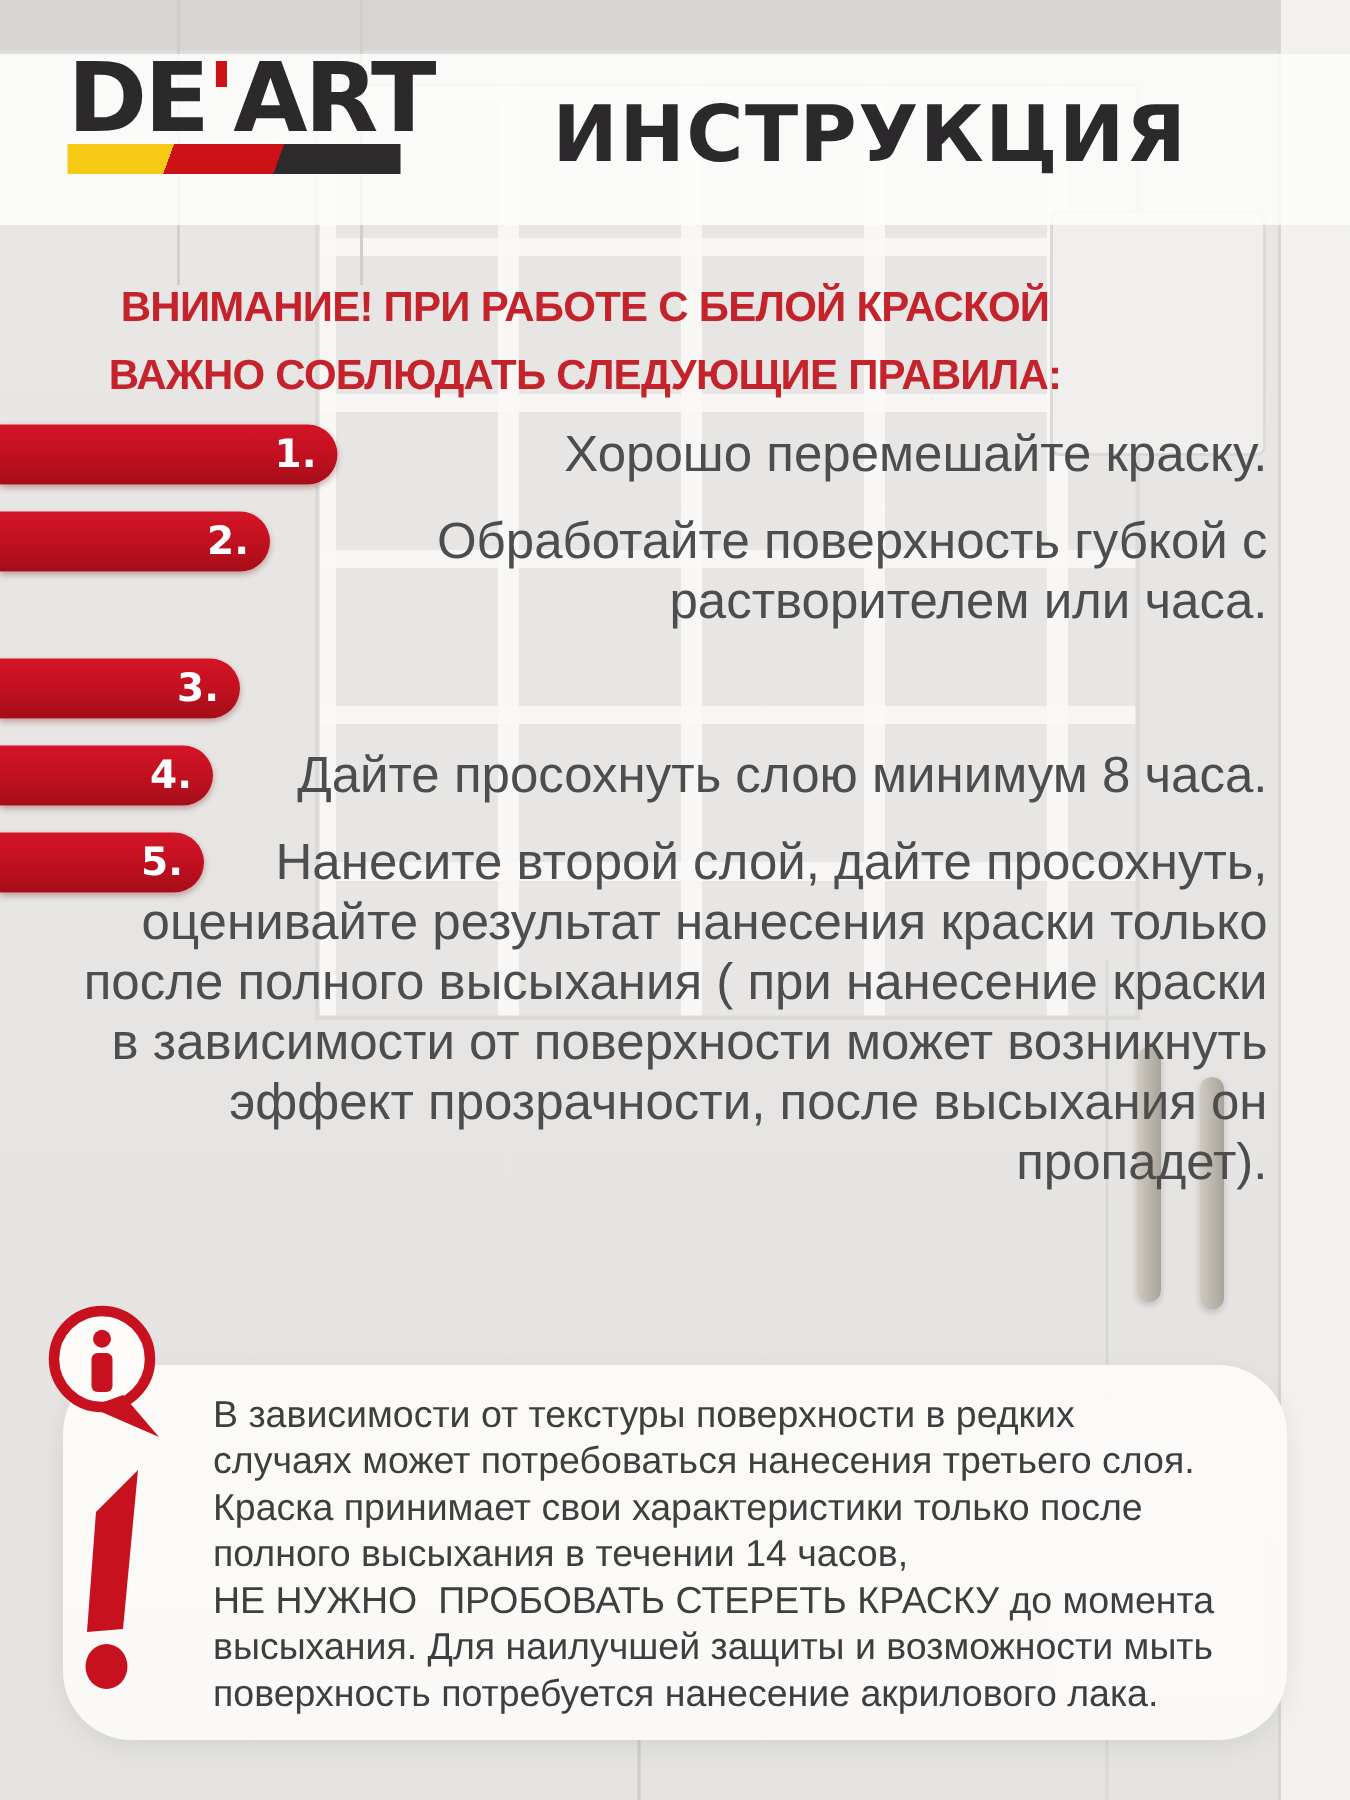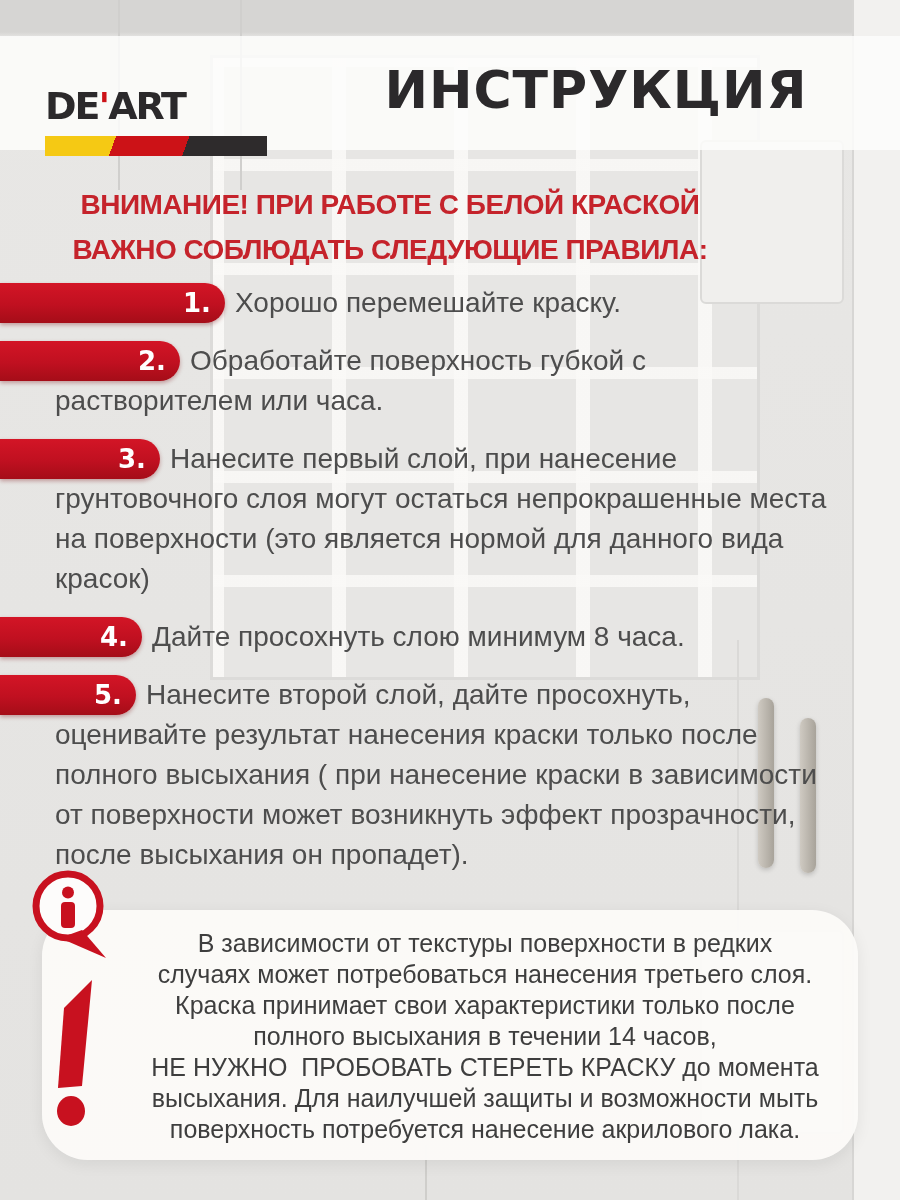--- a/index.html
+++ b/index.html
@@ -26,50 +26,50 @@
   .stile-right{position:absolute;left:852px;top:0;width:48px;height:1200px;background:#f2f1ef;border-left:2px solid #d7d6d4;}
   .panel-frame{position:absolute;border:2px solid #dbdad8;border-radius:6px;background:#f0efed;}
   .pf1{left:700px;top:140px;width:140px;height:160px;}
   .pf2{left:700px;top:930px;width:140px;height:200px;}
   .handle{position:absolute;width:16px;border-radius:9px;background:linear-gradient(90deg,#cfcac2,#a8a39a);box-shadow:0 2px 5px rgba(0,0,0,.18);}
   .handle-1{left:758px;top:698px;height:170px;}
   .handle-2{left:800px;top:718px;height:155px;}
   
   .band{position:absolute;left:0;top:36px;width:900px;height:114px;background:rgba(253,253,252,.85);z-index:2;}
   .logo{position:absolute;left:45px;top:2px;width:224px;}
-  .logo-text{font-family:"DejaVu Sans",sans-serif;font-weight:bold;font-size:38px;letter-spacing:-2px;color:#2b292b;line-height:56px;white-space:nowrap;margin-top:40px;}
+  .logo-text{font-family:"DejaVu Sans",sans-serif;font-weight:bold;font-size:64px;letter-spacing:-2px;color:#2b292b;line-height:56px;white-space:nowrap;}
   .logo-text .apos{color:#cc1217;}
   .logo-stripe{width:222px;height:20px;margin-top:2px;
     background:linear-gradient(110deg,#f5c914 0 31%,#cc1217 31% 63%,#2e2b2c 63% 100%);}
-  .title{position:absolute;left:316px;top:24px;width:560px;margin:0;text-align:center;
+  .title{position:absolute;left:300px;top:24px;width:560px;margin:0;text-align:center;
     font-family:"DejaVu Sans",sans-serif;font-weight:bold;font-size:52px;letter-spacing:1px;color:#2b292b;}
   
   .warning{position:absolute;left:0;top:182px;width:780px;z-index:2;text-align:center;
     font-weight:bold;font-size:28px;line-height:45px;color:#c5232b;letter-spacing:-.5px;white-space:pre-line;}
   
   .steps{position:absolute;left:0;top:283px;width:900px;z-index:2;margin:0;padding:0;list-style:none;}
   .step{display:flow-root;padding:0 55px;margin:0 0 18px 0;}
   .pill{
     float:left;margin-left:-55px;margin-right:10px;height:40px;box-sizing:border-box;
     display:flex;align-items:center;justify-content:flex-end;padding-right:14px;
     border-radius:0 22px 22px 0;
     background:linear-gradient(180deg,#d31526 0%,#c01020 55%,#a50d18 100%);
     box-shadow:0 2px 4px rgba(120,10,15,.35);
   }
   .w1{width:225px;}.w2{width:180px;}.w3{width:160px;}.w4{width:142px;}.w5{width:136px;}
   .num{font-family:"DejaVu Sans",sans-serif;font-weight:bold;font-size:26px;color:#ffffff;}
-  .step-text{margin:0;text-align:left;font-size:28px;line-height:40px;color:#4d4d4d;}
+  .step-text{margin:0;text-align:right;font-size:34px;line-height:40px;color:#4d4d4d;}
   
   .bubble{position:absolute;left:22px;top:866px;z-index:4;}
   
   .notes-panel{
     position:absolute;left:42px;top:910px;width:816px;height:250px;z-index:3;box-sizing:border-box;
     background:rgba(251,250,248,.97);border-radius:46px;
     box-shadow:0 4px 16px rgba(0,0,0,.07);
-    padding:18px 30px 0 100px;text-align:center;
+    padding:18px 30px 0 100px;
   }
   .excl{position:absolute;left:12px;top:70px;}
   .note{margin:0;font-size:25px;line-height:31px;color:#3e3e3e;white-space:pre-wrap;}
   .note + .note{}
 </style>
 </head>
 <body>
 
 <div class="stage">
 
@@ -107,21 +107,20 @@
     <li class="step">
       <span class="pill w2">
           <span class="num">2.</span>
         </span>
       <p class="step-text">Обработайте поверхность губкой с растворителем или часа.</p>
     </li>
     <li class="step">
       <span class="pill w3">
           <span class="num">3.</span>
         </span>
-      <p class="step-text">Нанесите первый слой, при нанесение грунтовочного слоя могут остаться непрокрашенные места на поверхности (это является нормой для данного вида красок)</p>
     </li>
     <li class="step">
       <span class="pill w4">
           <span class="num">4.</span>
         </span>
       <p class="step-text">Дайте просохнуть слою минимум 8 часа.</p>
     </li>
     <li class="step">
       <span class="pill w5">
           <span class="num">5.</span>

